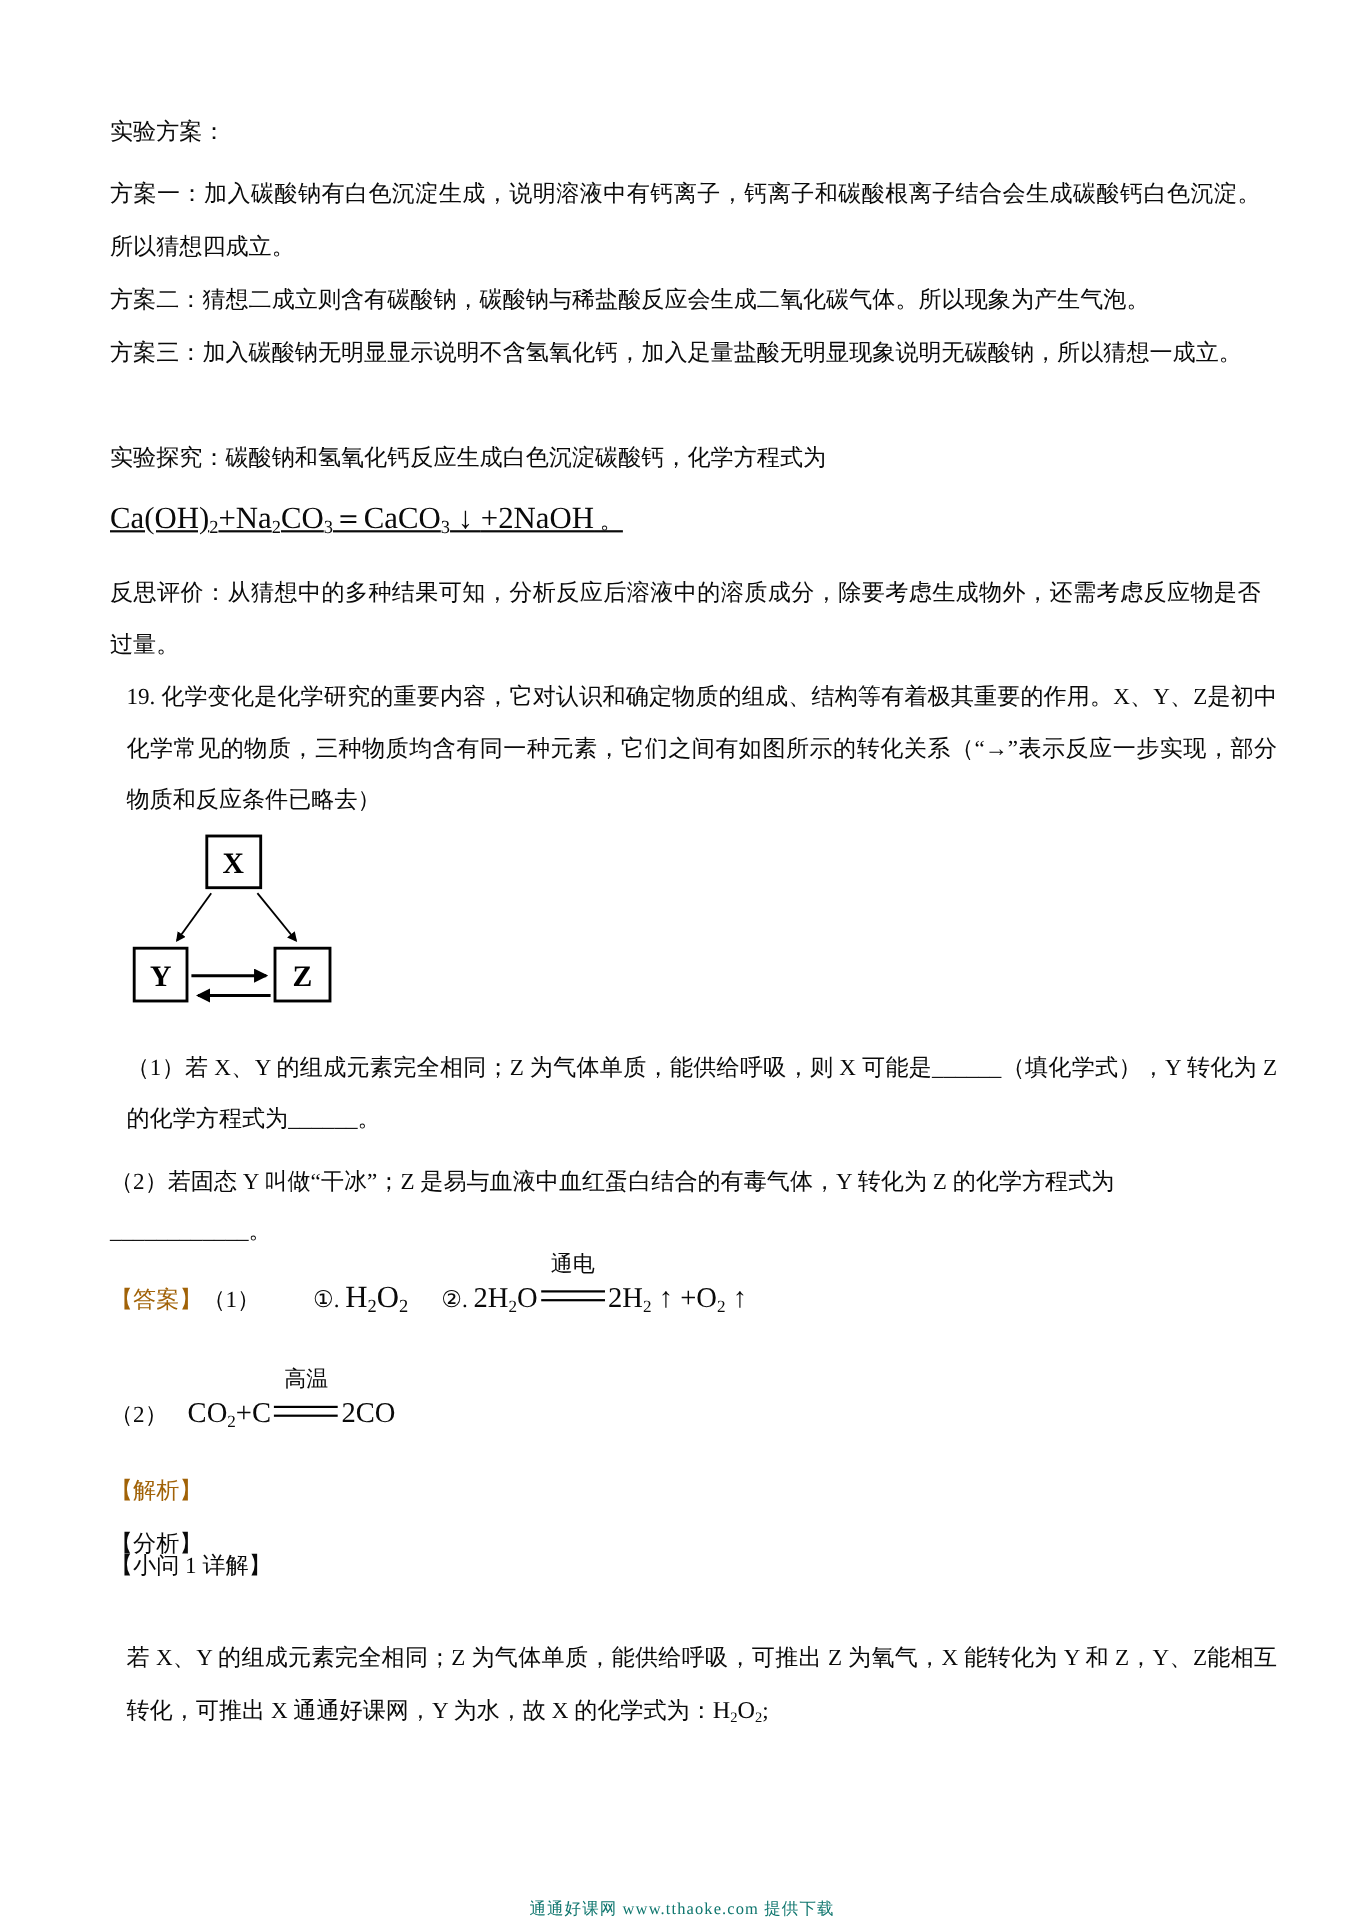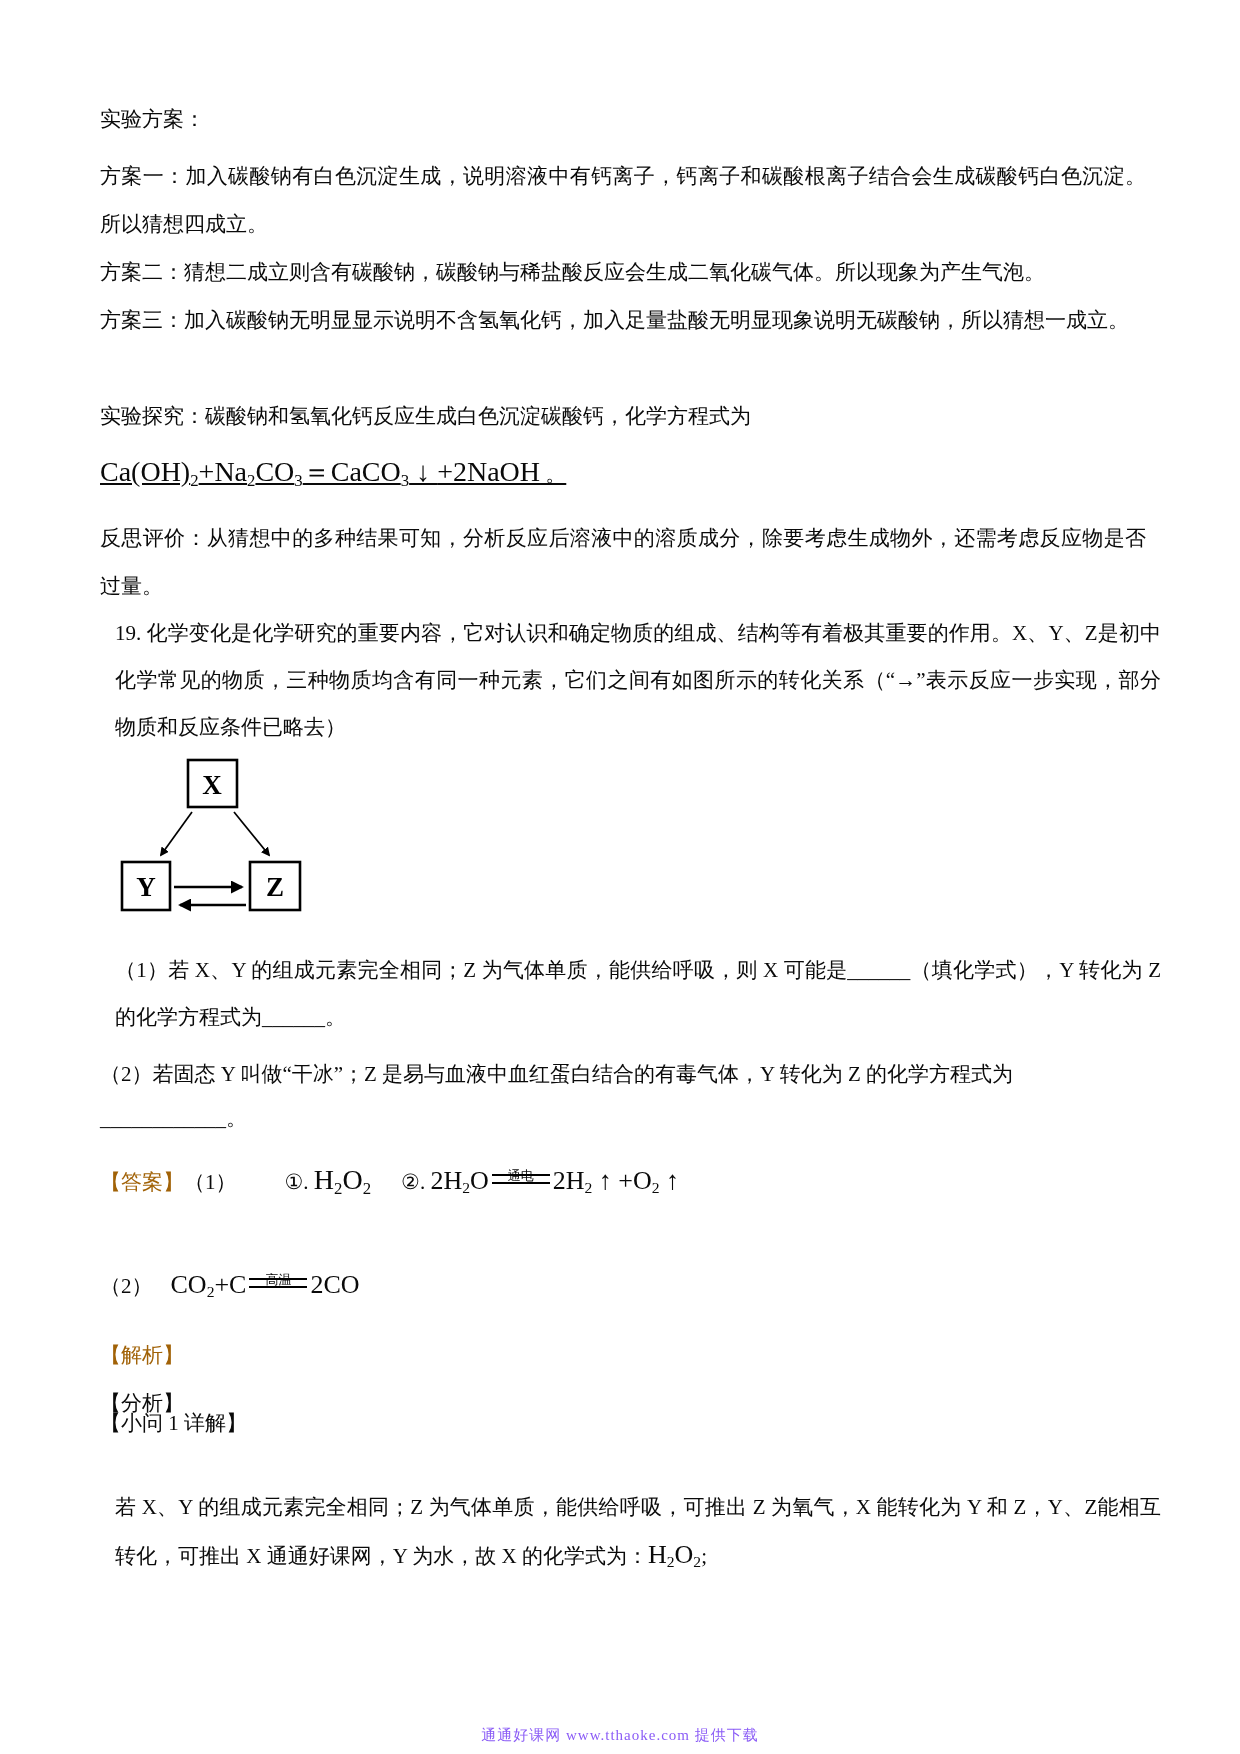--- a/index.html
+++ b/index.html
@@ -10,39 +10,39 @@
   }
   .blk{position:absolute;left:100px;width:1046px;font-size:21px;line-height:48px;
        text-align:justify;color:#0a0a0a;}
   .tight{line-height:47px;margin-left:15px;}
   .single{line-height:30px;width:auto;text-align:center;}
   .eqline{font-size:28px;line-height:52px;text-align:left;text-decoration:underline;}
   .ansline{line-height:40px;text-align:left;white-space:nowrap;}
   .blue{color:#a16207;}
   .fm{font-size:26px;}
   .fm24{font-size:28px;}
-  .fm22{font-size:26px;}
+  .fm22{font-size:22px;}
   .sb{font-size:60%;vertical-align:-0.28em;}
   .smseg{font-size:21px;}
   .gap{display:inline-block;height:1px;}
   .g60{width:48px;}
   .g28{width:30px;}
   .g16{width:18px;}
   .itemno{font-size:21px;}
   
   .cond{display:inline-block;position:relative;width:58px;height:10px;
         vertical-align:baseline;margin:0 3px;}
   .cond .line{position:absolute;left:0;right:0;bottom:5px;height:6px;
         border-top:2.4px solid #000;border-bottom:2.4px solid #000;}
-  .cond .lbl{position:absolute;left:50%;transform:translateX(-50%);bottom:5px;
-        font-size:13px;line-height:1.15;white-space:nowrap;}
+  .cond .lbl{position:absolute;left:50%;transform:translateX(-50%);bottom:27px;
+        font-size:20px;line-height:1.15;white-space:nowrap;}
   .diagram{position:absolute;left:100px;top:750px;}
   .diagram text{font-size:27px;font-weight:bold;font-family:"Liberation Serif","DejaVu Serif",serif;}
   .footer{position:absolute;top:1726px;left:0;width:100%;text-align:center;
-        font-size:15px;color:#8b5cf6;letter-spacing:1px;}
+        font-size:15px;color:#0f766e;letter-spacing:1px;}
 </style>
 </head>
 <body>
 
 <div class="blk single" style="top:104px">实验方案：</div>
 <div class="blk" style="top:152px">方案一：加入碳酸钠有白色沉淀生成，说明溶液中有钙离子，钙离子和碳酸根离子结合会生成碳酸钙白色沉淀。所以猜想四成立。</div>
 <div class="blk" style="top:248px">方案二：猜想二成立则含有碳酸钠，碳酸钠与稀盐酸反应会生成二氧化碳气体。所以现象为产生气泡。</div>
 <div class="blk" style="top:296px">方案三：加入碳酸钠无明显显示说明不含氢氧化钙，加入足量盐酸无明显现象说明无碳酸钠，所以猜想一成立。</div>
 <div class="blk" style="top:392px">实验探究：碳酸钠和氢氧化钙反应生成白色沉淀碳酸钙，化学方程式为</div>
 

